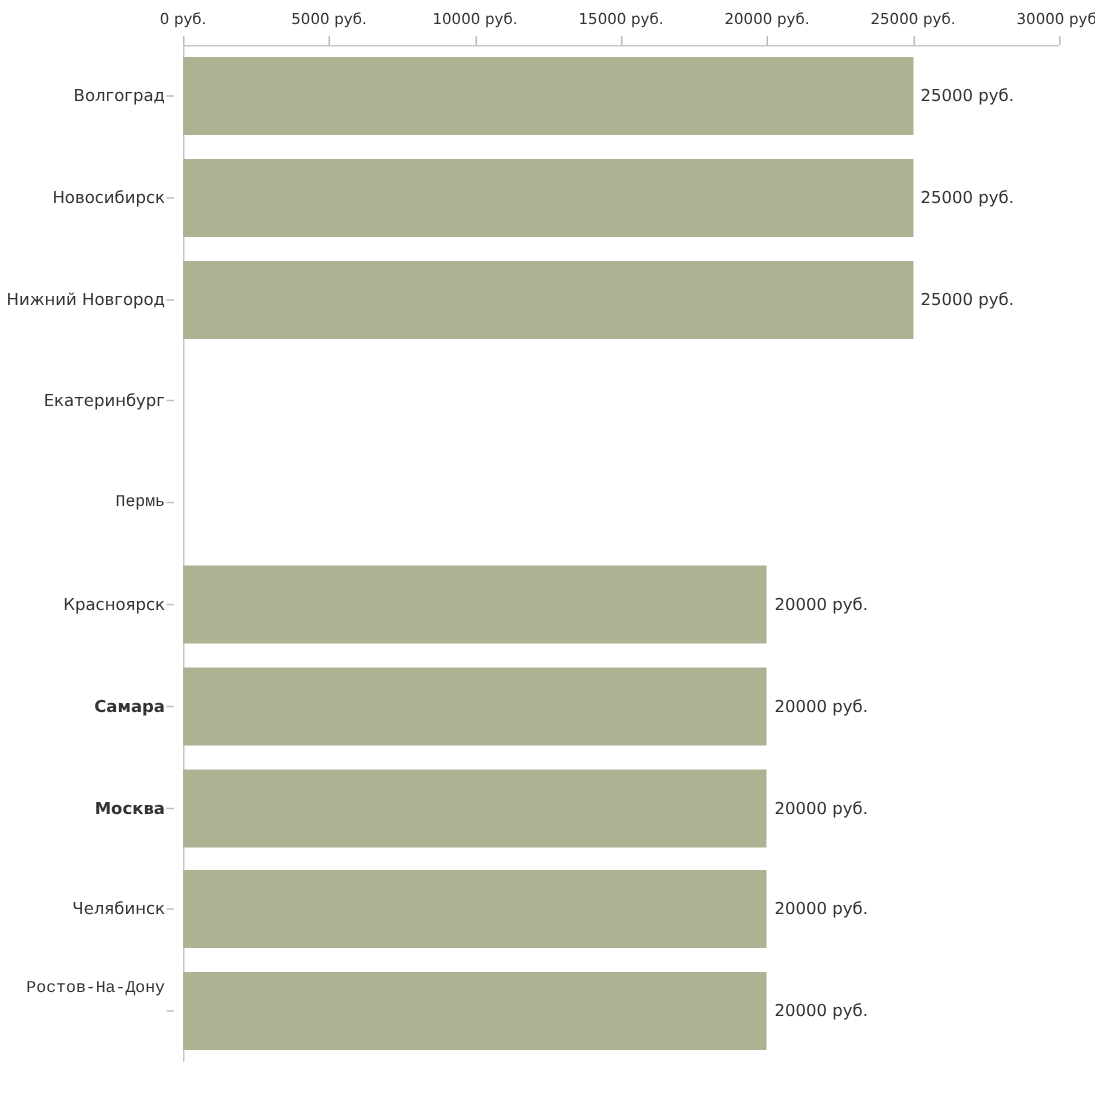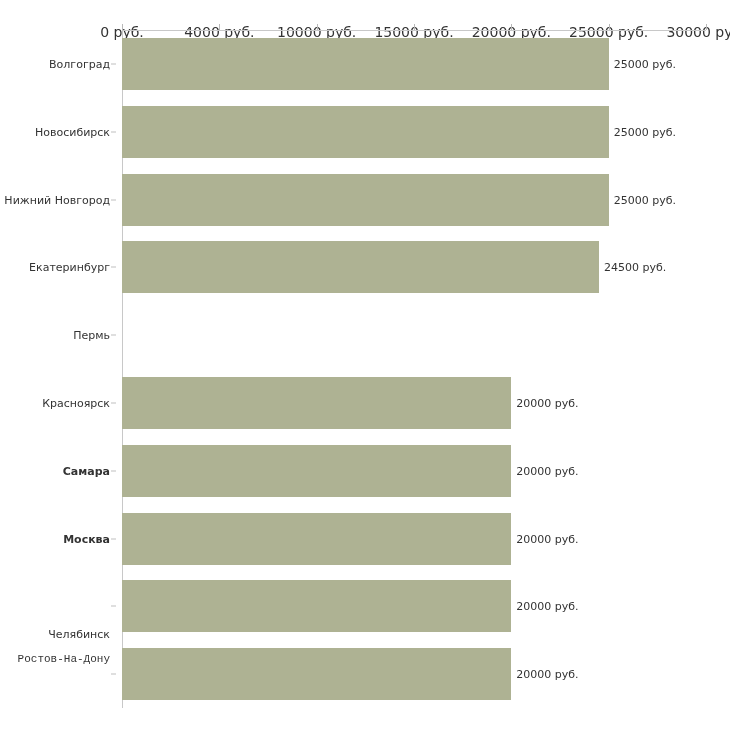--- a/index.html
+++ b/index.html
@@ -32,23 +32,23 @@
   
   .axis-top {
     position: absolute;
     left: 122px;
     top: 0px;
     width: 584px;
     height: 30px;
   }
   .tick {
     position: absolute;
-    top: 24px;
+    top: 8px;
     transform: translateX(-50%);
-    font-size: 14px;
+    font-size: 10px;
     color: #333333;
     white-space: nowrap;
   }
   .tick-mark {
     position: absolute;
     top: 24px;
     width: 1px;
     height: 6px;
     background: #b9b9b9;
   }
@@ -116,21 +116,21 @@
   }
 </style>
 </head>
 <body>
 
 <div id="chart-root">
 
   <div class="axis-top">
       <div class="tick" style="left: 0px;">0 руб.</div>
       <div class="tick-mark" style="left: 0px;"></div>
-      <div class="tick" style="left: 97.3333px;">4000 руб.</div>
+      <div class="tick" style="left: 97.3333px;">5000 руб.</div>
       <div class="tick-mark" style="left: 97.3333px;"></div>
       <div class="tick" style="left: 194.667px;">10000 руб.</div>
       <div class="tick-mark" style="left: 194.667px;"></div>
       <div class="tick" style="left: 292px; text-align: center;">15000 руб.</div>
       <div class="tick-mark" style="left: 292px;"></div>
       <div class="tick" style="left: 389.333px;">20000 руб.</div>
       <div class="tick-mark" style="left: 389.333px;"></div>
       <div class="tick" style="left: 486.667px;">25000 руб.</div>
       <div class="tick-mark" style="left: 486.667px;"></div>
       <div class="tick" style="left: 584px;">30000 руб.</div>
@@ -141,51 +141,47 @@
 
   <div class="y-labels">
       <div class="y-label" style="top: 33.9px;">Волгоград</div>
       <div class="y-tick" style="top: 33.9px;"></div>
       <div class="y-label" style="top: 101.7px;">Новосибирск</div>
       <div class="y-tick" style="top: 101.7px;"></div>
       <div class="y-label" style="top: 169.5px;">Нижний Новгород</div>
       <div class="y-tick" style="top: 169.5px;"></div>
       <div class="y-label" style="top: 237.3px;">Екатеринбург</div>
       <div class="y-tick" style="top: 237.3px;"></div>
-      <div class="y-label" style="top: 305.1px;">Пермь</div>
+      <div class="y-label" style="top: 305.1px; font-family: Liberation Mono, monospace;">Пермь</div>
       <div class="y-tick" style="top: 305.1px;"></div>
       <div class="y-label" style="top: 372.9px;">Красноярск</div>
       <div class="y-tick" style="top: 372.9px;"></div>
       <div class="y-label" style="top: 440.7px; font-weight: bold;">Самара</div>
       <div class="y-tick" style="top: 440.7px;"></div>
       <div class="y-label" style="top: 508.5px; font-weight: bold;">Москва</div>
       <div class="y-tick" style="top: 508.5px;"></div>
-      <div class="y-label" style="top: 576.3px; margin-top: 28px;">Челябинск</div>
+      <div class="y-label" style="top: 576.3px;">Челябинск</div>
       <div class="y-tick" style="top: 576.3px;"></div>
       <div class="y-label" style="top: 629px; font-family: Liberation Mono, monospace;">Ростов-На-Дону</div>
       <div class="y-tick" style="top: 644.1px;"></div>
     </div>
 
   <div class="plot-area">
       <div class="row" style="top: 7.9px; height: 52px;">
         <div class="bar" style="width: 486.667px; background: rgb(174, 178, 147);"></div>
         <div class="bar-label" style="left: 486.667px;">25000 руб.</div>
       </div>
       <div class="row" style="top: 75.7px; height: 52px;">
         <div class="bar" style="width: 486.667px; background: rgb(174, 178, 147);"></div>
         <div class="bar-label" style="left: 486.667px;">25000 руб.</div>
       </div>
       <div class="row" style="top: 143.5px; height: 52px;">
         <div class="bar" style="width: 486.667px; background: rgb(174, 178, 147);"></div>
         <div class="bar-label" style="left: 486.667px;">25000 руб.</div>
       </div>
-      <div class="row" style="top: 211.3px; height: 52px;">
-        <div class="bar" style="width: 476.933px; background: rgb(174, 178, 147);"></div>
-        <div class="bar-label" style="left: 476.933px;">24500 руб.</div>
-      </div>
       <div class="row" style="top: 346.9px; height: 52px;">
         <div class="bar" style="width: 389.333px; background: rgb(174, 178, 147);"></div>
         <div class="bar-label" style="left: 389.333px;">20000 руб.</div>
       </div>
       <div class="row" style="top: 414.7px; height: 52px;">
         <div class="bar" style="width: 389.333px; background: rgb(174, 178, 147);"></div>
         <div class="bar-label" style="left: 389.333px;">20000 руб.</div>
       </div>
       <div class="row" style="top: 482.5px; height: 52px;">
         <div class="bar" style="width: 389.333px; background: rgb(174, 178, 147);"></div>

